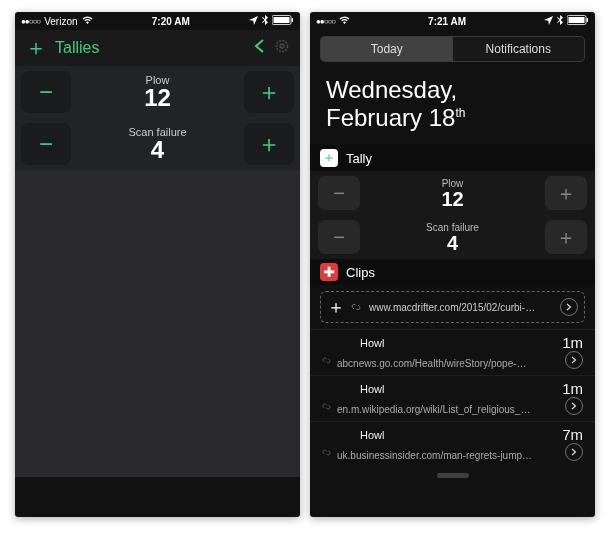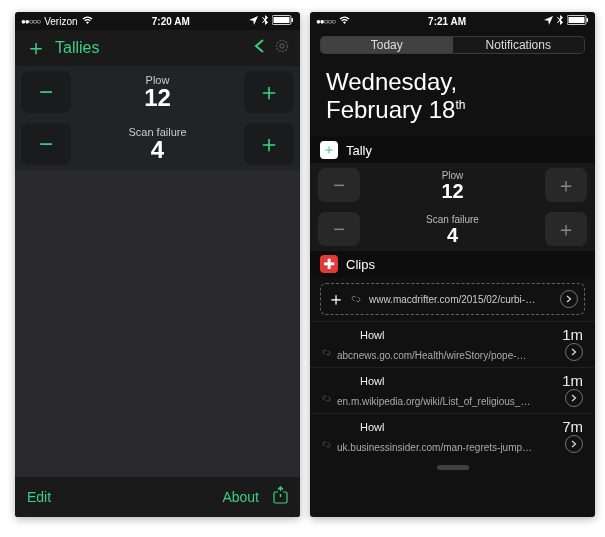--- a/index.html
+++ b/index.html
@@ -85,21 +85,21 @@
     gap:12px;
   }
   .ft-link { color:#3ad07f; font-size:14px; font-weight:300; }
   .ft-right { display:flex; align-items:center; gap:14px; }
   .share-icon { color:#3ad07f; }
 
   
   .phone-right .status-bar { color:#fff; }
   .seg-wrap { padding: 6px 10px 4px; }
   .seg {
-    height: 18px;
+    height: 26px;
     border: 0.5px solid rgba(255,255,255,0.15);
     border-radius: 5px;
     display:flex;
     overflow:hidden;
     background: rgba(255,255,255,0.03);
   }
   .seg-opt {
     flex:1; display:flex; align-items:center; justify-content:center;
     font-size:12px; color:#ddd;
   }
@@ -234,33 +234,20 @@
       <div class="tally-mid">
         <div class="tally-label">Scan failure</div>
         <div class="tally-val">4</div>
       </div>
       <div class="sq-btn">＋</div>
     </div>
   </div>
 
   <div class="left-body" style="height:307px;"></div>
 
-  <div class="left-footer">
-    <span class="ft-link">Edit</span>
-    <div class="ft-right">
-      <span class="ft-link">About</span>
-      <span class="share-icon">
-        <svg width="15" height="18" viewBox="0 0 15 18">
-            <path d="M7.5 0 L10.5 3 L9.5 4 L8.2 2.7 L8.2 11 L6.8 11 L6.8 2.7 L5.5 4 L4.5 3 Z" fill="#3ad07f"></path>
-            <rect x="1" y="6" width="13" height="11" rx="1.5" fill="none" stroke="#3ad07f" stroke-width="1.2"></rect>
-            <rect x="5" y="5" width="5" height="3" fill="#1a1a1a"></rect>
-          </svg>
-      </span>
-    </div>
-  </div>
 </div>
 
 <div class="phone phone-right">
   <div class="status-bar">
     <div class="status-left">
       <span class="dots">●●○○○</span>
       <span>
         <svg width="11" height="9" viewBox="0 0 11 9">
             <path d="M5.5 8 L7 6.2 Q5.5 5 4 6.2 Z M2.2 4.3 Q5.5 1.5 8.8 4.3 L7.8 5.3 Q5.5 3.3 3.2 5.3 Z M0.5 2.4 Q5.5 -1.6 10.5 2.4 L9.5 3.4 Q5.5 0 1.5 3.4 Z" fill="#fff"></path>
           </svg>

